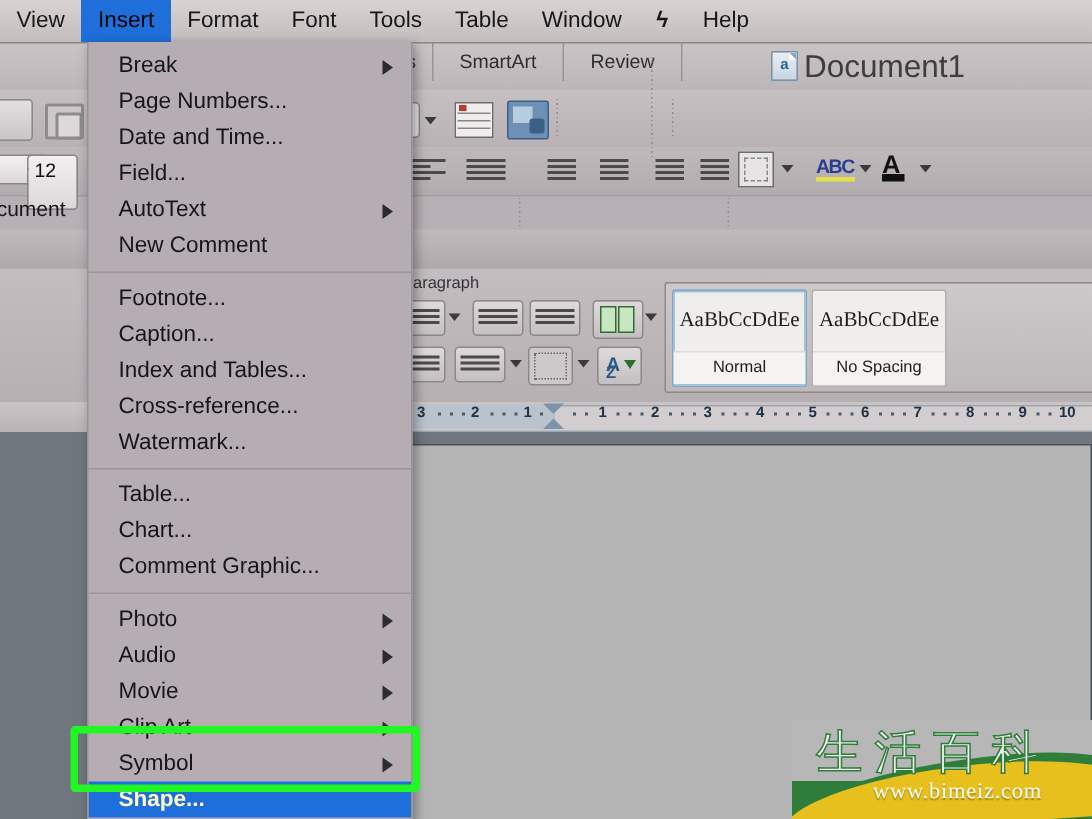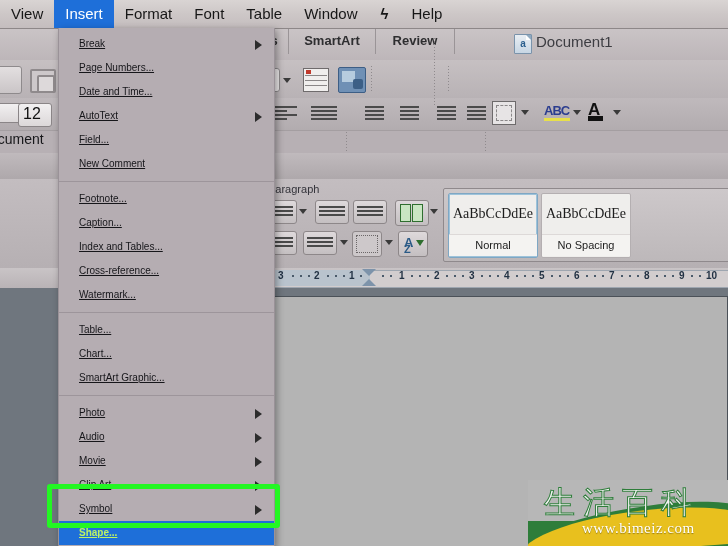--- a/index.html
+++ b/index.html
@@ -14,35 +14,35 @@
   .menubar{
     position:absolute;left:0;top:0;width:728px;height:28px;
     background:linear-gradient(to bottom,#d9d4d3 0%,#cdc7c7 50%,#c4bdbe 100%);
     border-bottom:1px solid #8d8788;
     display:flex;align-items:center;
   }
   .mb-item{
     height:28px;line-height:28px;padding:0 11px;font-size:15px;color:#171717;
     white-space:nowrap;
   }
-  .mb-item.sel{background:#1e6fd9;color:#ffffff;}
+  .mb-item.sel{background:#1e6fd9;color:#000000;}
   .mb-bolt{font-size:15px;padding:0 12px;line-height:28px;color:#171717;font-weight:bold;}
 
   
   .word-win{
     position:absolute;left:0;top:28px;width:728px;height:518px;
     background:#b7b0b4;overflow:hidden;
   }
   .titlebar{
     position:absolute;left:0;top:0;width:728px;height:32px;
     background:linear-gradient(to bottom,#cac4c6 0%,#bdb6b9 100%);
     border-bottom:1px solid #a39ca0;
   }
   .doc-title{
-    position:absolute;left:536px;top:5px;font-size:15px;color:#3d3d42;
+    position:absolute;left:536px;top:5px;font-size:21px;color:#3d3d42;
     white-space:nowrap;
   }
   .doc-icon{
     position:absolute;left:514px;top:6px;width:16px;height:18px;
     background:linear-gradient(to bottom,#e9eef3,#c7d6e4);
     border:1px solid #7a93ab;border-radius:1px;
     font-size:10px;color:#2b5f8e;text-align:center;line-height:17px;font-weight:bold;
   }
   .doc-icon::after{
     content:"";position:absolute;right:0;top:0;border-width:0 5px 5px 0;
@@ -84,24 +84,24 @@
     border:1px solid #5c2b80;
   }
 
   
   .fmtrow{
     position:absolute;left:0;top:70px;width:728px;height:32px;
     background:linear-gradient(to bottom,#bfb9bc,#b2acaf);
     border-bottom:1px solid #a49ea1;
   }
   .fontsize-box{
-    position:absolute;left:18px;top:75px;width:34px;height:24px;
+    position:absolute;left:18px;top:75px;width:34px;height:37px;
     border:1px solid #8a8587;border-radius:3px;
     background:linear-gradient(to bottom,#f2f0f1,#dcd8d9);
-    font-size:16px;color:#111;line-height:20px;padding-left:4px;box-sizing:border-box;
+    font-size:13px;color:#111;line-height:20px;padding-left:4px;box-sizing:border-box;
   }
   .fontname-box{
     position:absolute;left:-30px;top:75px;width:62px;height:20px;
     border:1px solid #8a8587;border-radius:3px;
     background:linear-gradient(to bottom,#f2f0f1,#dcd8d9);
     font-size:13px;color:#111;line-height:20px;padding-left:4px;box-sizing:border-box;
   }
   .caret-sm::after{
     content:"";position:absolute;right:5px;top:8px;
     border-left:4px solid transparent;border-right:4px solid transparent;
@@ -131,21 +131,21 @@
   .a-under::after{content:"";position:absolute;left:0;bottom:-1px;width:15px;height:5px;background:#111;}
 
   
   .tabstrip{
     position:absolute;left:0;top:125px;width:728px;height:26px;
     background:linear-gradient(to bottom,#c0babd,#aea8ab);
     border-bottom:1px solid #918b8e;
   }
   .rtab{
     position:absolute;top:0;height:26px;line-height:26px;font-size:13px;color:#2e2e30;
-    font-weight:bold;text-align:center;border-right:1px solid #9a9497;
+    font-weight:normal;text-align:center;border-right:1px solid #9a9497;
   }
 
   
   .ribbon{
     position:absolute;left:0;top:151px;width:728px;height:89px;
     background:linear-gradient(to bottom,#c3bdc0,#b6b0b3);
     border-bottom:1px solid #928c8f;
   }
   .grp-label{
     position:absolute;font-size:11px;color:#33333a;
@@ -226,23 +226,23 @@
   .menu{
     position:absolute;left:58px;top:28px;width:215px;height:518px;
     background:#b5adb2;
     border:1px solid #9a9298;
     border-top:0;
     box-shadow:2px 2px 7px rgba(0,0,0,.35);
     overflow:hidden;
   }
   .mi{
     position:relative;height:24px;line-height:24px;
-    font-size:10px;color:#16161a;padding-left:20px;white-space:nowrap;text-decoration:underline;
-  }
-  .mi.hl{background:#1e6fd9;color:#bef264;font-weight:bold;}
+    font-size:15px;color:#16161a;padding-left:20px;white-space:nowrap;
+  }
+  .mi.hl{background:#1e6fd9;color:#fef9c3;font-weight:bold;}
   .mi .arrow{
     position:absolute;right:12px;top:8px;
     border-top:5px solid transparent;border-bottom:5px solid transparent;
     border-left:7px solid #2c2c2c;
   }
   .msep{height:1px;margin:5px 0;background:#9d959b;}
 
   
   .greenbox{
     position:absolute;left:47px;top:484px;width:233px;height:44px;
@@ -503,47 +503,48 @@
     <div class="canvas">
       <div class="page"></div>
     </div>
   </div>
 
   <div class="menubar">
     <div class="mb-item">View</div>
     <div class="mb-item sel">Insert</div>
     <div class="mb-item">Format</div>
     <div class="mb-item">Font</div>
+    <div class="mb-item">Tools</div>
     <div class="mb-item">Table</div>
     <div class="mb-item">Window</div>
     <div class="mb-bolt">ϟ</div>
     <div class="mb-item">Help</div>
   </div>
 
   <div class="menu">
     <div style="height:4px;"></div>
 
     <div class="mi">
       <span>Break</span>
       <span class="arrow"></span>
     </div>
     <div class="mi">
       <span>Page Numbers...</span>
     </div>
     <div class="mi">
       <span>Date and Time...</span>
     </div>
     <div class="mi">
+      <span>Field...</span>
+    </div>
+    <div class="mi">
       <span>AutoText</span>
       <span class="arrow"></span>
     </div>
     <div class="mi">
-      <span>Field...</span>
-    </div>
-    <div class="mi">
       <span>New Comment</span>
     </div>
 
     <div class="msep"></div>
 
     <div class="mi">
       <span>Footnote...</span>
     </div>
     <div class="mi">
       <span>Caption...</span>
@@ -560,21 +561,21 @@
 
     <div class="msep"></div>
 
     <div class="mi">
       <span>Table...</span>
     </div>
     <div class="mi">
       <span>Chart...</span>
     </div>
     <div class="mi">
-      <span>SmartArt Graphic...</span>
+      <span>Comment Graphic...</span>
     </div>
 
     <div class="msep"></div>
 
     <div class="mi">
       <span>Photo</span>
       <span class="arrow"></span>
     </div>
     <div class="mi">
       <span>Audio</span>

